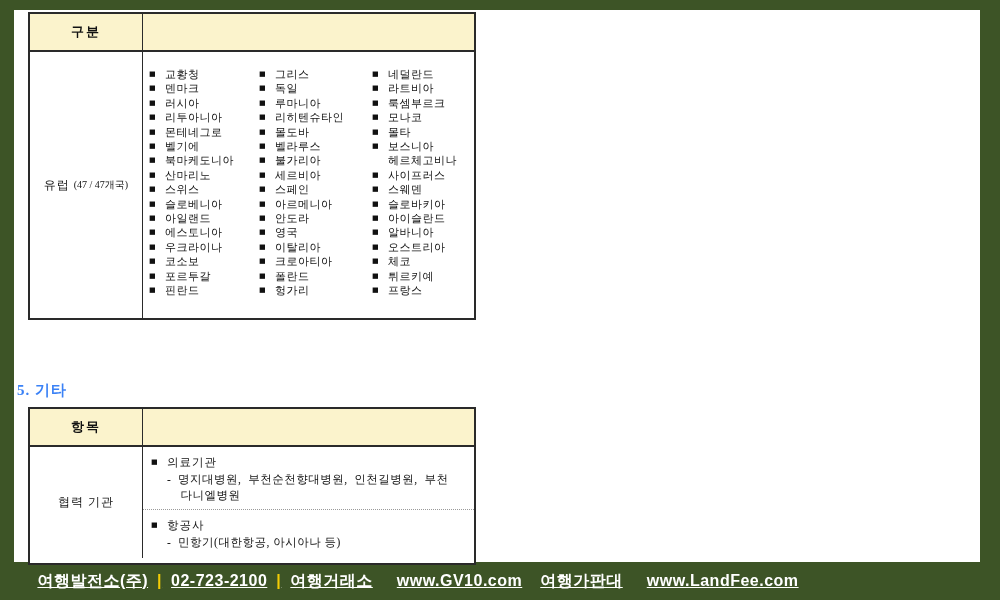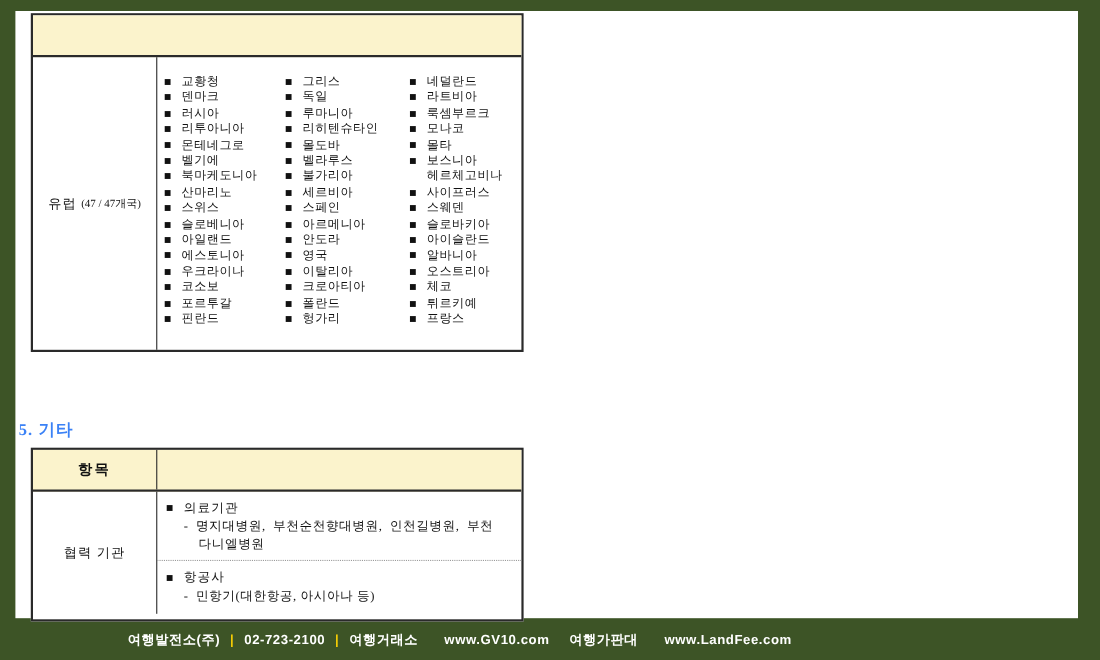--- a/index.html
+++ b/index.html
@@ -61,34 +61,35 @@
   .section-heading {
     position:absolute; left:3px; top:371px;
     font-family:Liberation Serif, serif;
     font-size:15px; font-weight:bold; color:#3b82f6; letter-spacing:1px;
   }
   
   .footer {
     position:absolute; left:0; bottom:0; width:836px; height:38px;
     display:flex; align-items:center; justify-content:center;
     font-family:"Liberation Sans", sans-serif;
-    font-size:12px; font-weight:bold; color:#ffffff; letter-spacing:0.5px;
+    font-size:16px; font-weight:bold; color:#ffffff; letter-spacing:0.5px;text-decoration:underline;
   }
   .pipe { color:#f2cb05; margin:0 9px; font-weight:bold; }
   .gap-m { margin-left:24px; }
   .gap-l { margin-left:18px; }
 </style>
 </head>
 <body>
 
 <div class="stage">
   <div class="page">
 
     <div class="table t1">
       <div class="thead">
+        <div class="th col-cat">구분</div>
       </div>
       <div class="tbody">
         <div class="cat-cell col-cat">
           <div>유럽</div>
           <div class="cat-sub">(47 / 47개국)</div>
         </div>
         <div class="countries-cell col-detail">
           <div class="clist c1">
               <div class="li">
                 <span class="bullet">■</span>

